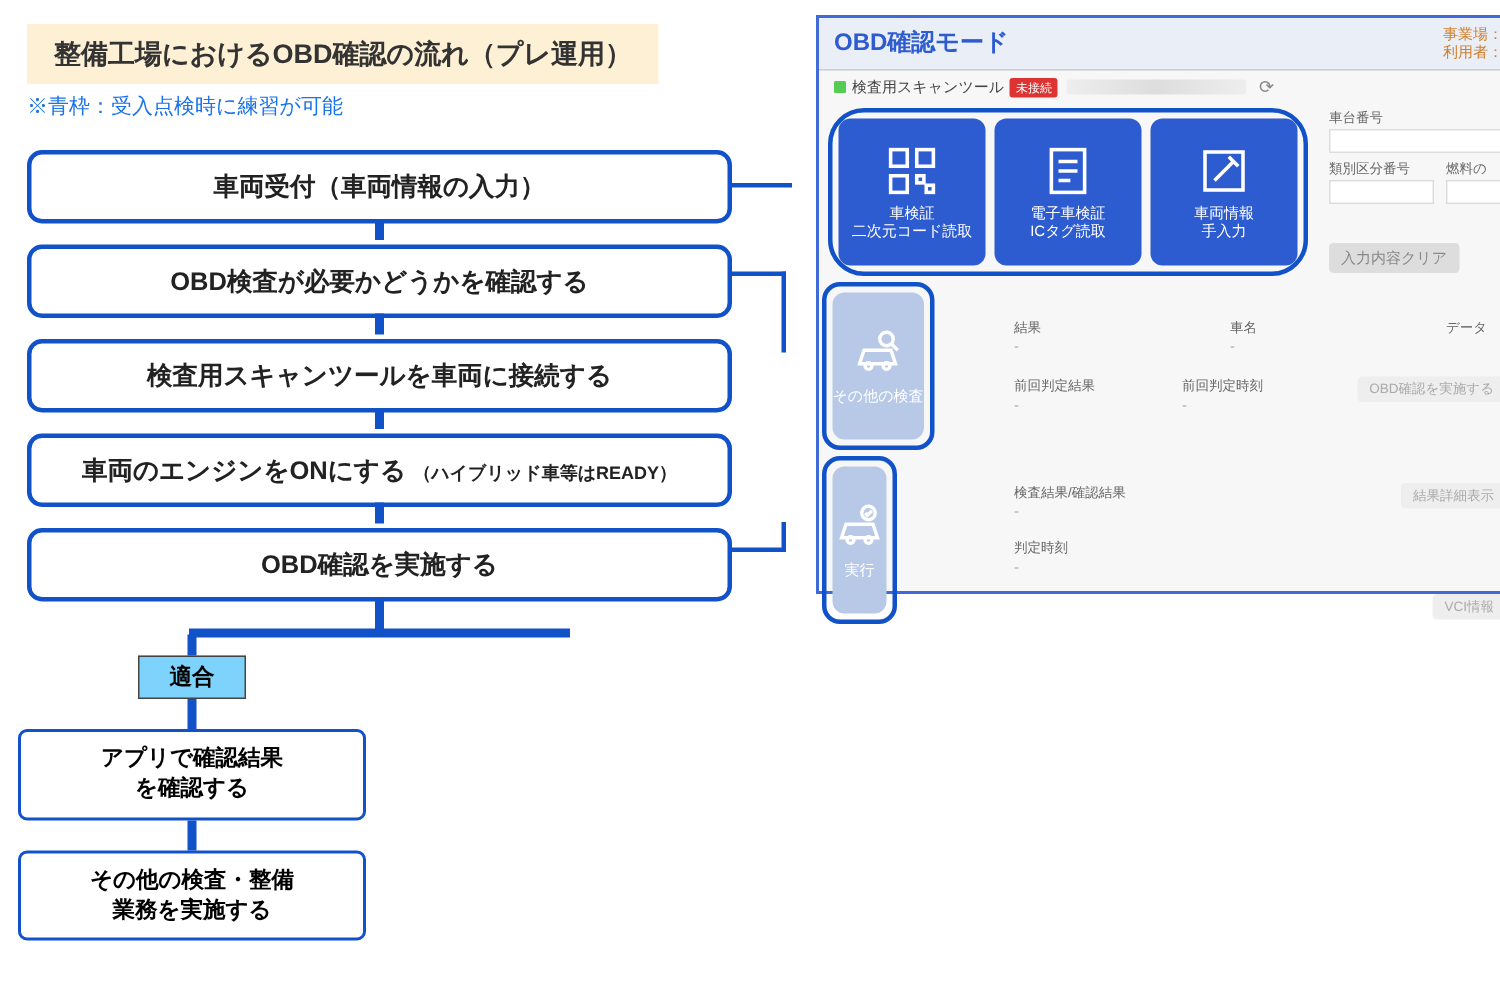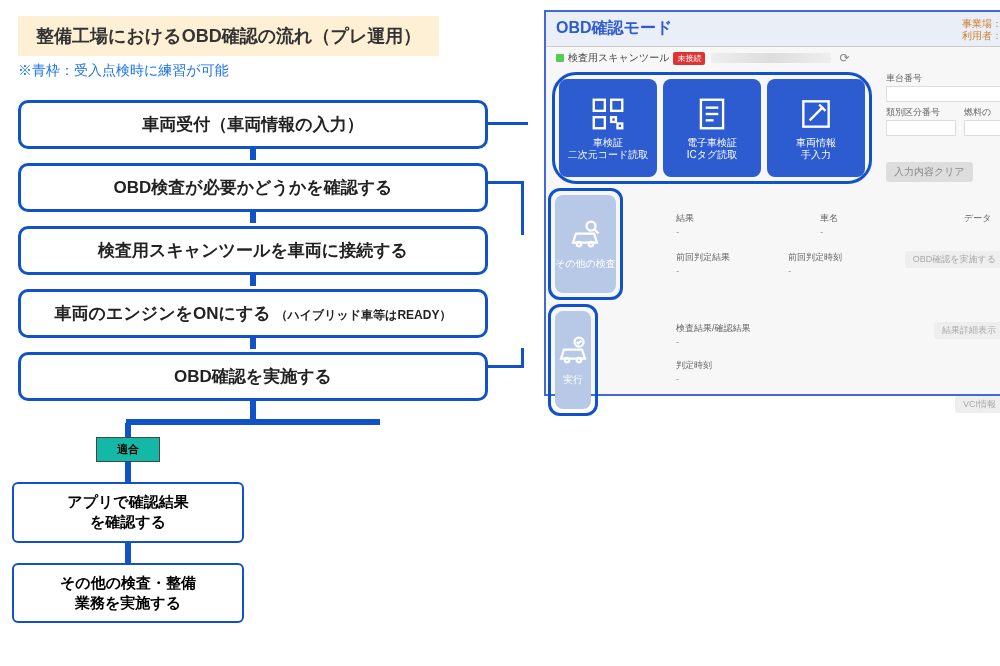--- a/index.html
+++ b/index.html
@@ -66,23 +66,23 @@
     height:6px; background:#1152c9;
   }
   .branch {
     display:flex; flex-direction:column; align-items:center;
     width: 220px;
   }
   .branch .vconn { margin-top:0; top:0;}
   .branch-label {
     border: 1px solid #444;
     padding: 4px 20px;
-    font-size: 11px;
+    font-size: 15px;
     font-weight: bold;
-    background:#14b8a6;
+    background:#7dd3fc;
   }
   .bstep {
     border: 2px solid #1152c9;
     border-radius: 6px;
     padding: 8px 6px;
     text-align:center;
     font-size:15px;
     font-weight:bold;
     width: 232px;
     line-height:1.35;

